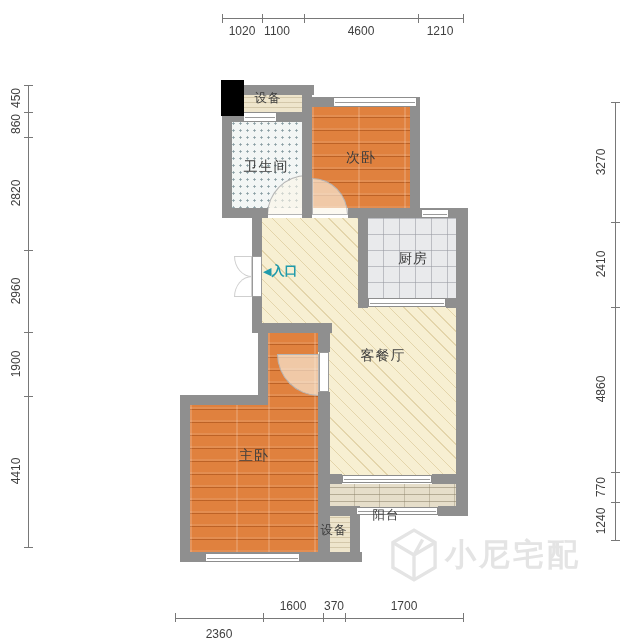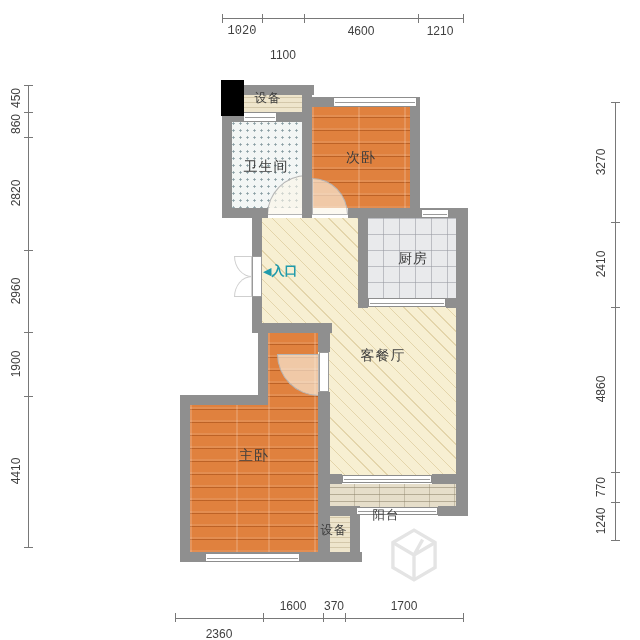--- a/index.html
+++ b/index.html
@@ -84,22 +84,22 @@
     <div class="dl" style="left:24px;top:396px;width:9px;height:1px;"></div>
     <div class="dl" style="left:24px;top:547px;width:9px;height:1px;"></div>
 
     <div class="dl" style="left:611px;top:102px;width:9px;height:1px;"></div>
     <div class="dl" style="left:611px;top:222px;width:9px;height:1px;"></div>
     <div class="dl" style="left:611px;top:307px;width:9px;height:1px;"></div>
     <div class="dl" style="left:611px;top:472px;width:9px;height:1px;"></div>
     <div class="dl" style="left:611px;top:502px;width:9px;height:1px;"></div>
     <div class="dl" style="left:611px;top:540px;width:9px;height:1px;"></div>
 
-    <span class="dlab" style="left:242px;top:31px;font-family:Liberation Mono, monospace;">1020</span>
-    <span class="dlab" style="left:283px;top:31px;margin-top:24px;">1100</span>
+    <span class="dlab" style="left:242px;top:31px;">1020</span>
+    <span class="dlab" style="left:277px;top:31px;">1100</span>
     <span class="dlab" style="left:361px;top:31px;">4600</span>
     <span class="dlab" style="left:440px;top:31px;">1210</span>
 
     <span class="dlab" style="left:219px;top:606px;margin-top:28px;">2360</span>
     <span class="dlab" style="left:293px;top:606px;">1600</span>
     <span class="dlab" style="left:334px;top:606px;">370</span>
     <span class="dlab" style="left:404px;top:606px;">1700</span>
 
     <span class="dlab v" style="left:16px;top:98px;">450</span>
     <span class="dlab v" style="left:16px;top:124px;">860</span>
@@ -182,15 +182,16 @@
 
   <div class="ent" style="left:263px;top:262px;color:#1f9aab;">
     <span style="font-size:11px;">◀</span><span>入口</span>
   </div>
 
   <div class="wm" style="left:391px;top:528px;">
     <svg width="46" height="54" viewBox="0 0 48 56" fill="none" xmlns="http://www.w3.org/2000/svg">
       <path d="M24 2 L46 15 L46 41 L24 54 L2 41 L2 15 Z" stroke="#e4e4e4" stroke-width="3.5" fill="none"></path>
       <path d="M2 15 L24 28 L46 15 M24 28 L24 54 M24 28 L33 12" stroke="#e4e4e4" stroke-width="3.5" fill="none"></path>
     </svg>
+    <span class="wm-text">小尼宅配</span>
   </div>
 
 </div>
 
 </body></html>

